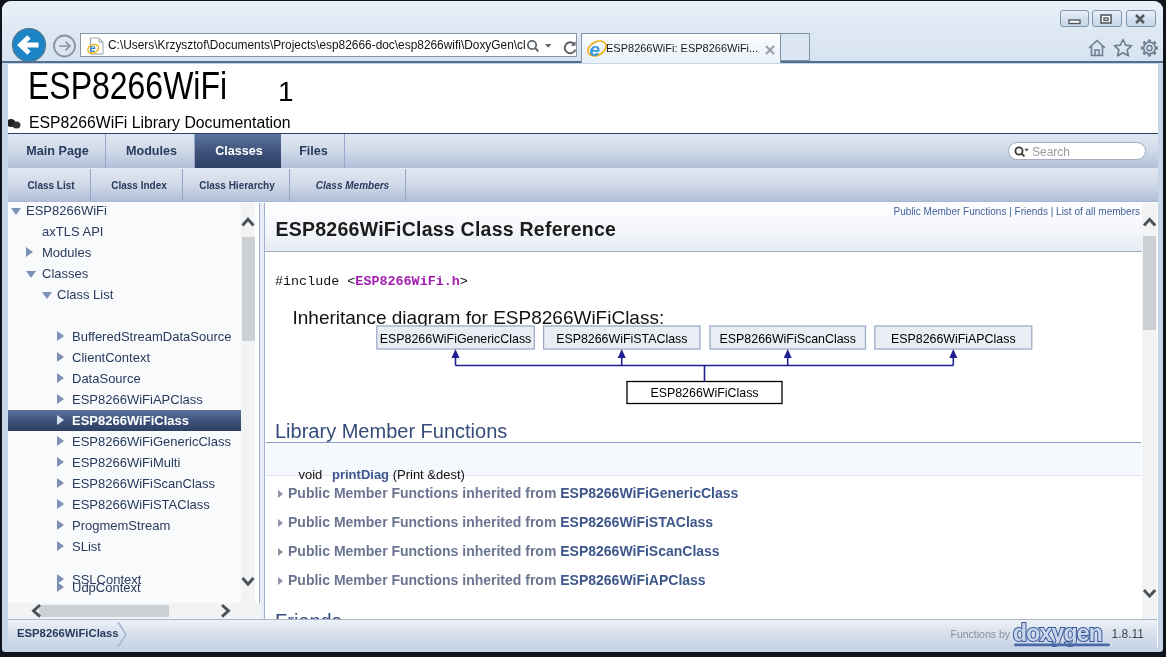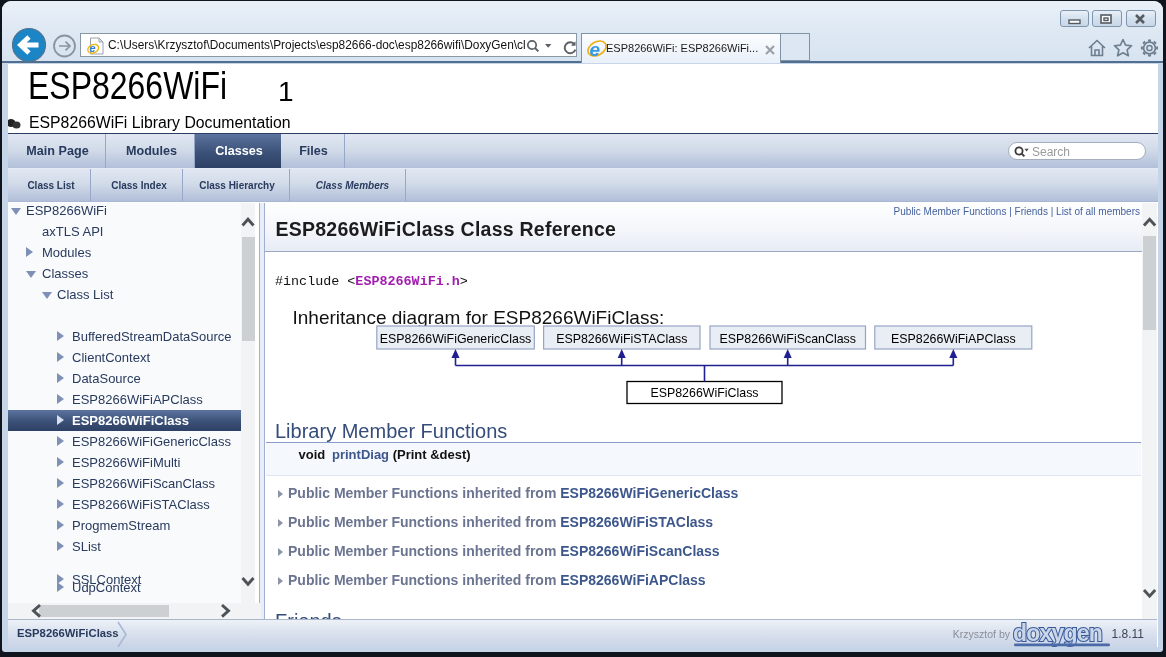--- a/index.html
+++ b/index.html
@@ -63,21 +63,21 @@
   background:linear-gradient(180deg,#ffffff 0%,#f4f6fa 55%,#e7ecf5 100%); border-bottom:1px solid #9aa8c4; }
 #summary { position:absolute; right:2px; top:4px; font-size:10px; color:#44619e; }
 #ctitle { position:absolute; left:11px; top:16px; font-size:19.5px; letter-spacing:0.25px; font-weight:bold; color:#1c1c1c; }
 #incl { position:absolute; left:10.5px; top:72px; font-family:"Liberation Mono", monospace; font-size:13.4px; color:#111; }
 #incl b { color:#a21caf; }
 #inhtext { position:absolute; left:10px; top:105px; font-size:19px; color:#111;margin-left:18px; }
 #memhead, #friendhead { position:absolute; font-size:20px; color:#354c7b; }
 #memhead { top:218px; left:10.5px; }
 #memline { position:absolute; left:1px; top:240px; width:875px; border-top:1px solid #879ecb; }
 #memrow { position:absolute; left:1px; top:241px; width:875px; height:33px; background:#f5f8fc; border-bottom:1px solid #dee4f0; }
-#memrow .txt { position:absolute; top:4px; font-size:13px; color:#111;font-weight:bold; }
+#memrow .txt { position:absolute; top:24px; font-size:13px; color:#111; }
 .inhrow { position:absolute; left:13.5px; width:860px; height:29px; font-size:14px; font-weight:bold; color:#6b7490; line-height:29px; }
 .inhrow a { color:#3d578c; }
 .inhrow .tri { display:inline-block; width:0; height:0; border-top:4.5px solid transparent; border-bottom:4.5px solid transparent; border-left:5.5px solid #8d94a9; margin-right:5px; }
 #friendhead { top:408px; left:10.5px; }
 
 #footer { position:absolute; left:0px; top:555px; width:1149px; height:28px;
   background:linear-gradient(180deg,#edf1f7 0%,#d9e1ee 50%,#c9d4e6 100%); border-top:1px solid #aab6ca; }
 #navpath { position:absolute; left:9px; top:7px; font-size:11.3px; font-weight:bold; color:#283a5d; }
 #genby { position:absolute; right:147px; top:8px; font-size:10.5px; color:#8a8f99; }
 #ver { position:absolute; right:13px; top:7px; font-size:12px; color:#3c4456; }
@@ -316,21 +316,21 @@
   <svg class="abs" style="left:0px;top:539px;width:233px;height:16px;">
     <path class="chev" d="M32 2 l-6.5 5.8 6.5 5.8"></path>
     <path class="chev" d="M214 2 l6.5 5.8 -6.5 5.8"></path>
   </svg>
 
   <div id="footer">
     <div id="navpath">ESP8266WiFiClass</div>
     <svg class="abs" style="left:109px;top:1px" width="14" height="27" viewBox="0 0 14 27">
       <path d="M1 1 L9 13.5 L1 26" fill="none" stroke="#a8b8d4" stroke-width="1.6"></path>
     </svg>
-    <div id="genby">Krzysztof by</div>
+    <div id="genby">Functions by</div>
     <svg class="abs" style="right:44px;top:2px" width="100" height="25" viewBox="0 0 100 25">
       <text x="0" y="19" font-size="23" font-weight="bold" fill="#c9d5e9" stroke="#3a5a9a" stroke-width="2" paint-order="stroke" letter-spacing="-0.8">doxygen</text>
       <rect x="1" y="21.5" width="96" height="2.8" rx="1.4" fill="#4a6aa8"></rect>
     </svg>
     <div id="ver">1.8.11</div>
   </div>
  </div>
 </div>
 
 </body></html>

